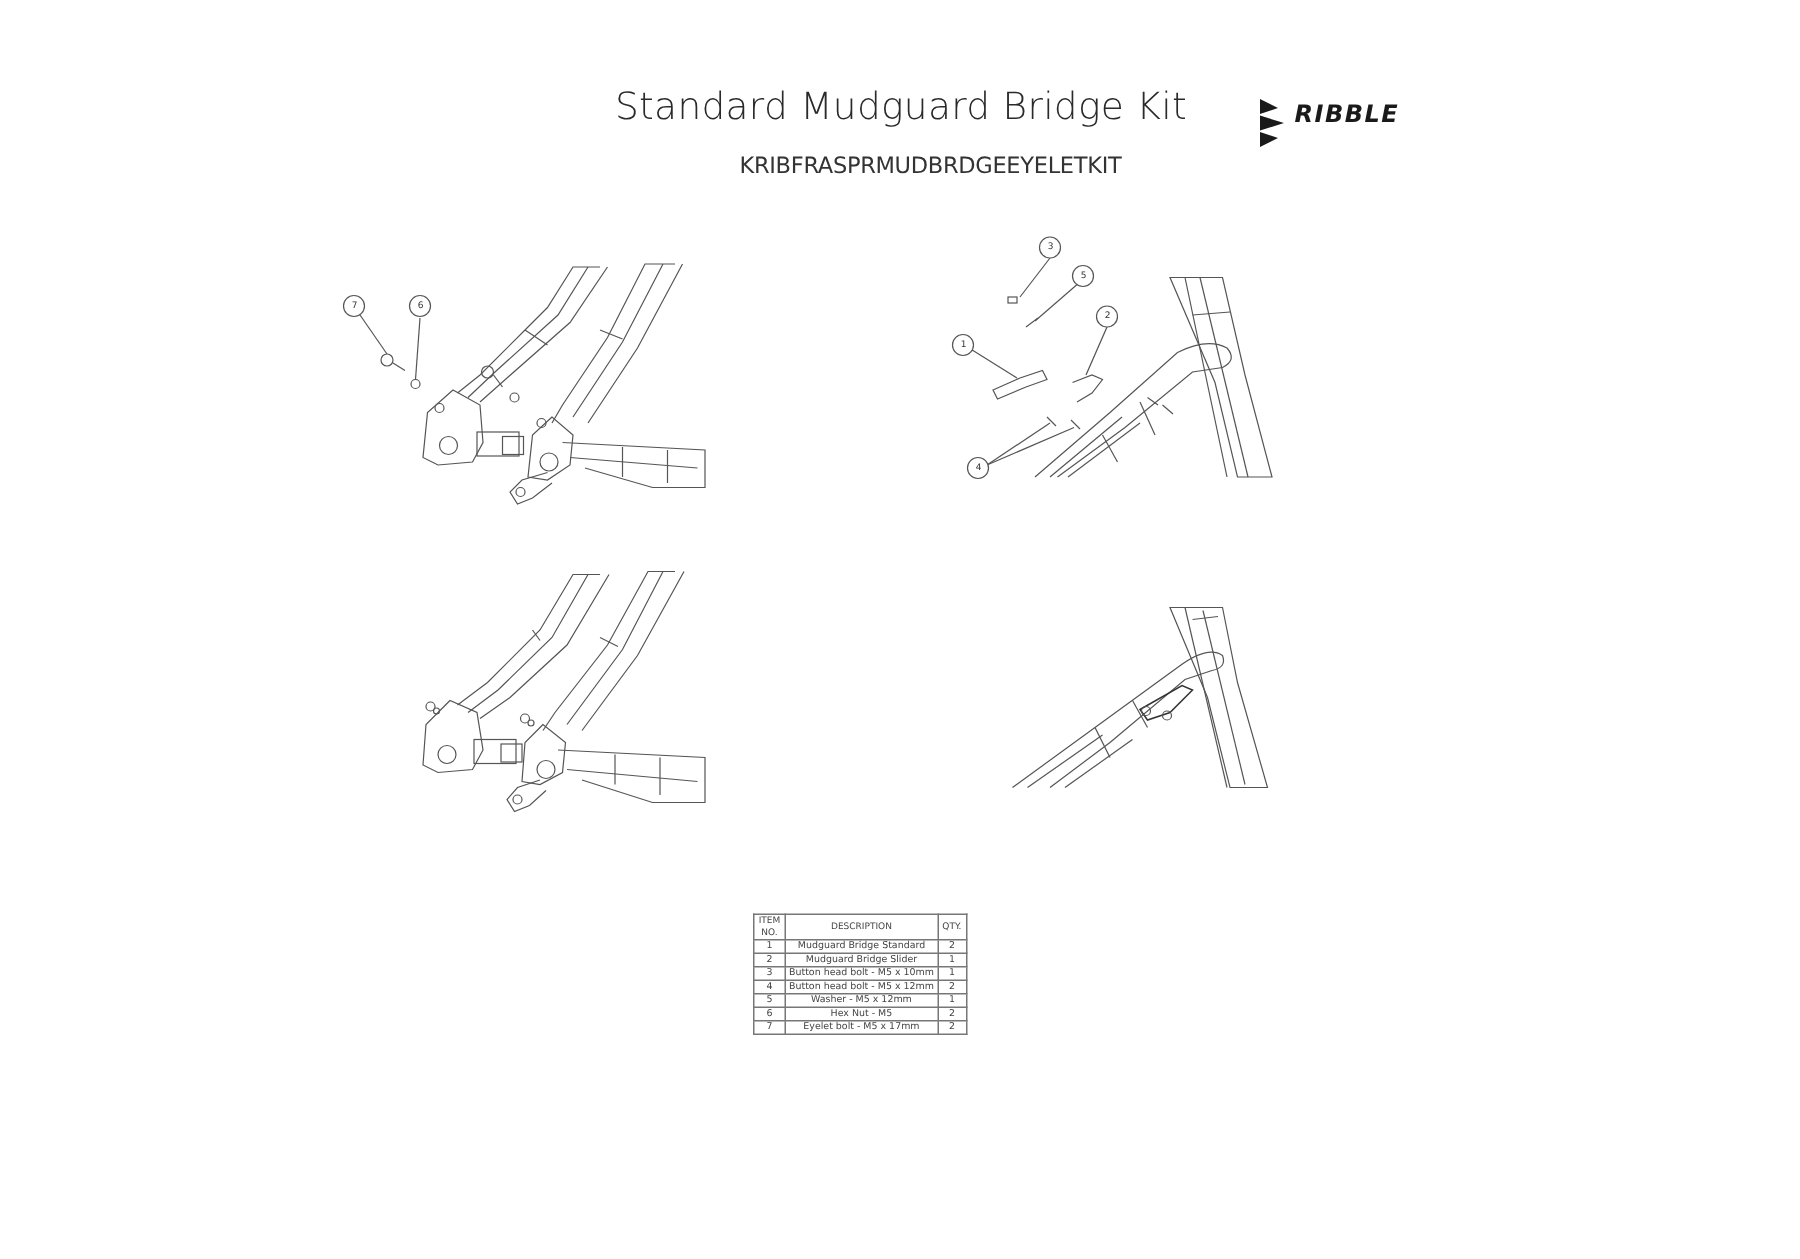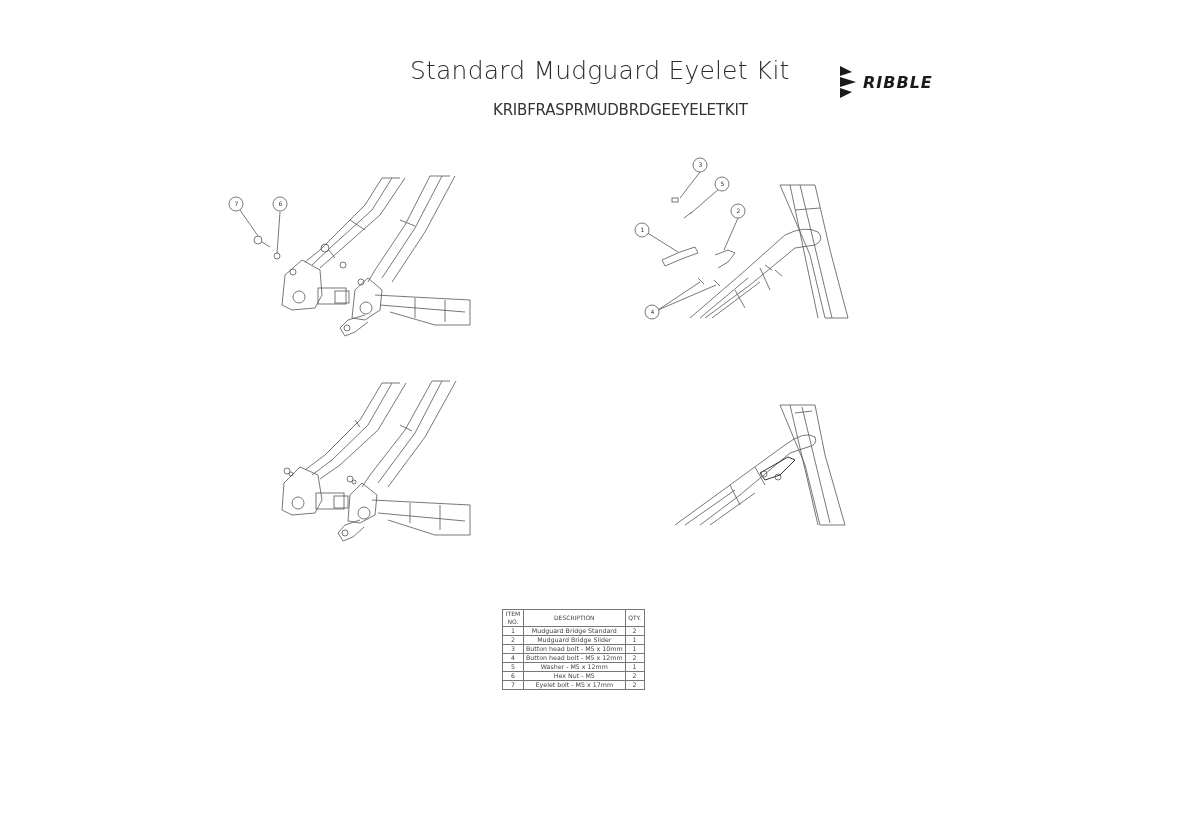--- a/index.html
+++ b/index.html
@@ -2,37 +2,37 @@
 <html><head>
   <meta charset="utf-8">
   <style>
     html, body { margin: 0; padding: 0; background: #ffffff; }
     body { width: 1200px; height: 839px; position: relative; overflow: hidden;
            font-family: "DejaVu Sans", sans-serif; color: #222; }
     .title { position: absolute; left: 410px; top: 56px; font-size: 25px;
              font-weight: 300; color: #2a2a2a; letter-spacing: 0.2px; white-space: nowrap; }
     .part-code { position: absolute; left: 493px; top: 101px; font-size: 15px;
                  color: #333; letter-spacing: -0.2px; white-space: nowrap; }
-    .logo { position: absolute; left: 838px; top: 66px; display: flex; align-items: center; }
+    .logo { position: absolute; left: 838px; top: 66px; display: flex; }
     .logo-text { font-family: "DejaVu Sans", sans-serif; font-weight: bold; font-style: italic;
                  font-size: 16px; color: #1a1a1a; letter-spacing: 1px; margin-left: 5px; }
     svg.drawing { position: absolute; }
     .bom { position: absolute; left: 502px; top: 609px; border-collapse: collapse;
            font-size: 6.3px; color: #444; }
     .bom td, .bom th { border: 1px solid #777; padding: 0 2px; line-height: 8px;
                         text-align: center; font-weight: normal; white-space: nowrap; }
     .bom th { font-size: 6px; }
     .bom .c-item { width: 16px; }
     .bom .c-desc { width: 94px; }
     .bom .c-qty { width: 14px; }
   </style>
 </head>
 <body>
 
-<div class="title">Standard Mudguard Eyelet Kit</div>
+<div class="title">Standard Mudguard Bridge Kit</div>
 <div class="part-code">KRIBFRASPRMUDBRDGEEYELETKIT</div>
 
 <div class="logo">
   <svg width="20" height="32" viewBox="0 0 20 32">
     <polygon points="2,0 14,6 2,10" fill="#1a1a1a"></polygon>
     <polygon points="2,11 18,16 2,21" fill="#1a1a1a"></polygon>
     <polygon points="2,22 14,26 2,32" fill="#1a1a1a"></polygon>
   </svg>
   <span class="logo-text">RIBBLE</span>
 </div>

